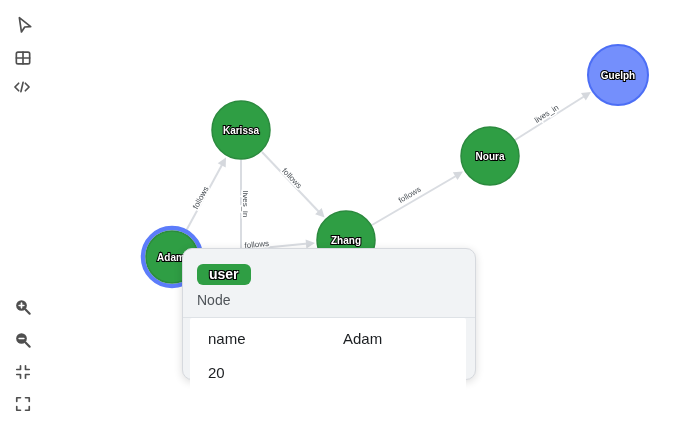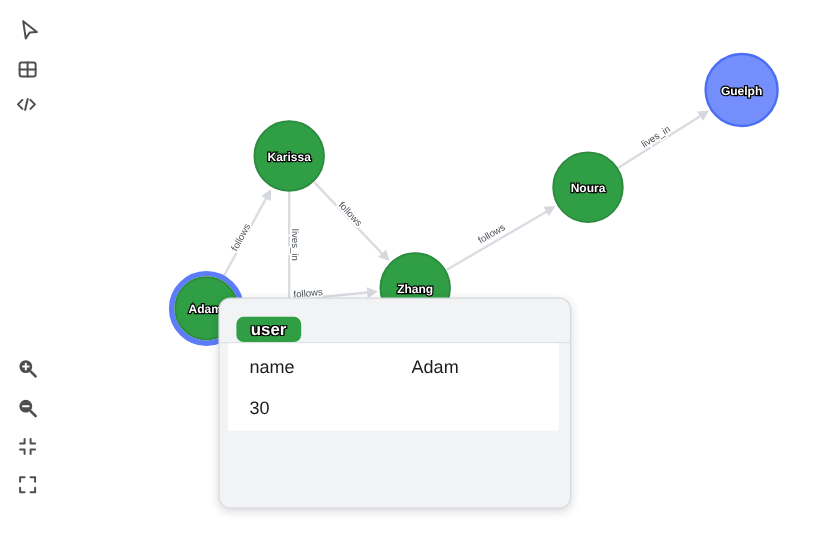--- a/index.html
+++ b/index.html
@@ -22,21 +22,21 @@
   .arrow { fill: #d5d8dd; }
   .node-label { font-size: 10px; font-weight: bold; fill: #ffffff; stroke: #000000;
                 stroke-width: 2px; paint-order: stroke; text-anchor: middle;
                 font-family: "Liberation Sans", sans-serif; pointer-events: none; }
   .edge-label { font-size: 8px; fill: #4a5056; stroke: #ffffff; stroke-width: 3px;
                 paint-order: stroke; text-anchor: middle;
                 font-family: "Liberation Sans", sans-serif; }
 
   
   .tooltip {
-    position: absolute; left: 182px; top: 248px; width: 294px; height: 176px;
+    position: absolute; left: 182px; top: 248px; width: 294px; height: 132px;
     background: #f1f3f5; border: 1px solid #d6d9de; border-radius: 10px;
     box-shadow: 0 2px 8px rgba(0,0,0,.14);
   }
   .tooltip .badge {
     display: inline-block; margin: 15px 0 0 14px; padding: 2px 12px 3px;
     background: #2f9e44; border-radius: 6px; color: #ffffff; font-weight: bold;
     font-size: 14px;
     text-shadow: -1px -1px 0 #000, 1px -1px 0 #000, -1px 1px 0 #000, 1px 1px 0 #000;
   }
   .tooltip .entity { margin: 7px 0 9px 14px; color: #4f5459; font-size: 14px; }
@@ -97,28 +97,29 @@
       <circle cx="490" cy="156" r="29" fill="#2f9e44" stroke="#2b8a3e" stroke-width="1.5"></circle>
       <text class="node-label" x="490" y="160">Noura</text>
 
       <circle cx="618" cy="75" r="30" fill="#748ffc" stroke="#4c6ef5" stroke-width="2"></circle>
       <text class="node-label" x="618" y="79">Guelph</text>
     </g>
   </svg>
 
   <div class="tooltip">
     <span class="badge">user</span>
+    <div class="entity">Node</div>
     <div class="divider"></div>
     <div class="props">
       <div class="prop-row">
         <span>name</span>
         <span>Adam</span>
       </div>
       <div class="prop-row">
-        <span>30</span>
+        <span>20</span>
       </div>
     </div>
   </div>
 
   <div class="rail-icon" style="left:12px; top:13px;">
     <svg viewBox="0 0 24 24">
         <g transform="rotate(-30 12 12)">
           <path d="M12 3.2 L5.6 19.4 L12 16.2 L18.4 19.4 Z"></path>
         </g>
       </svg>

